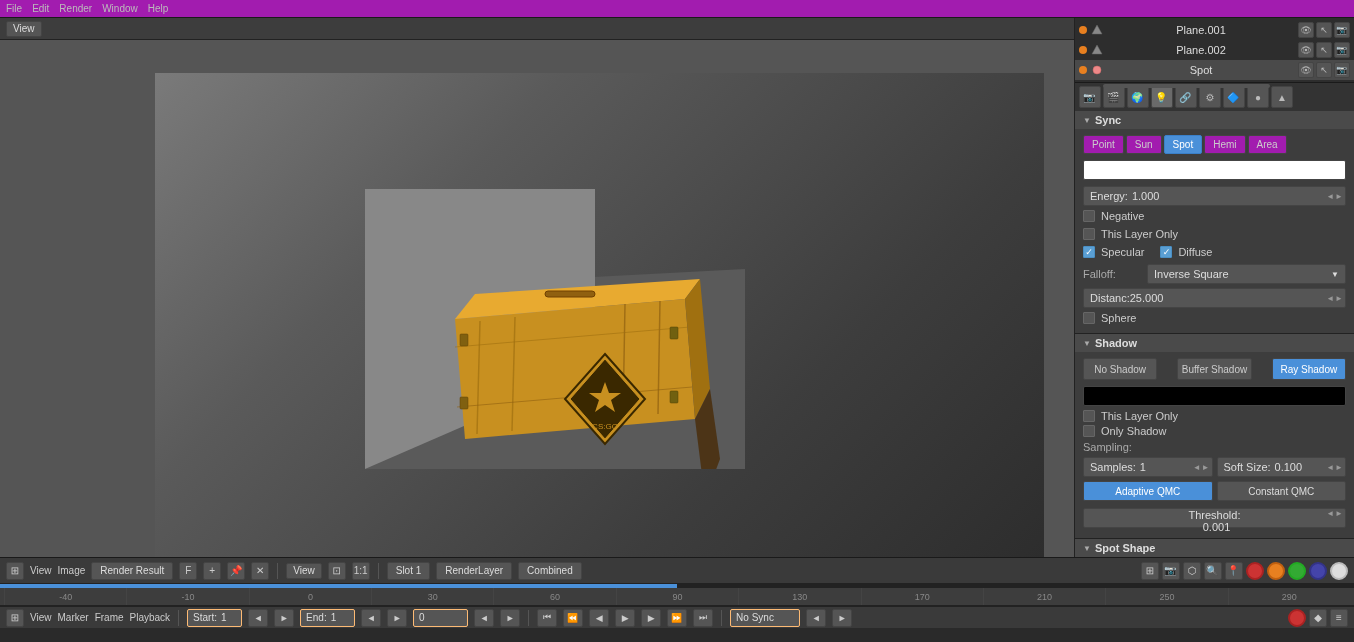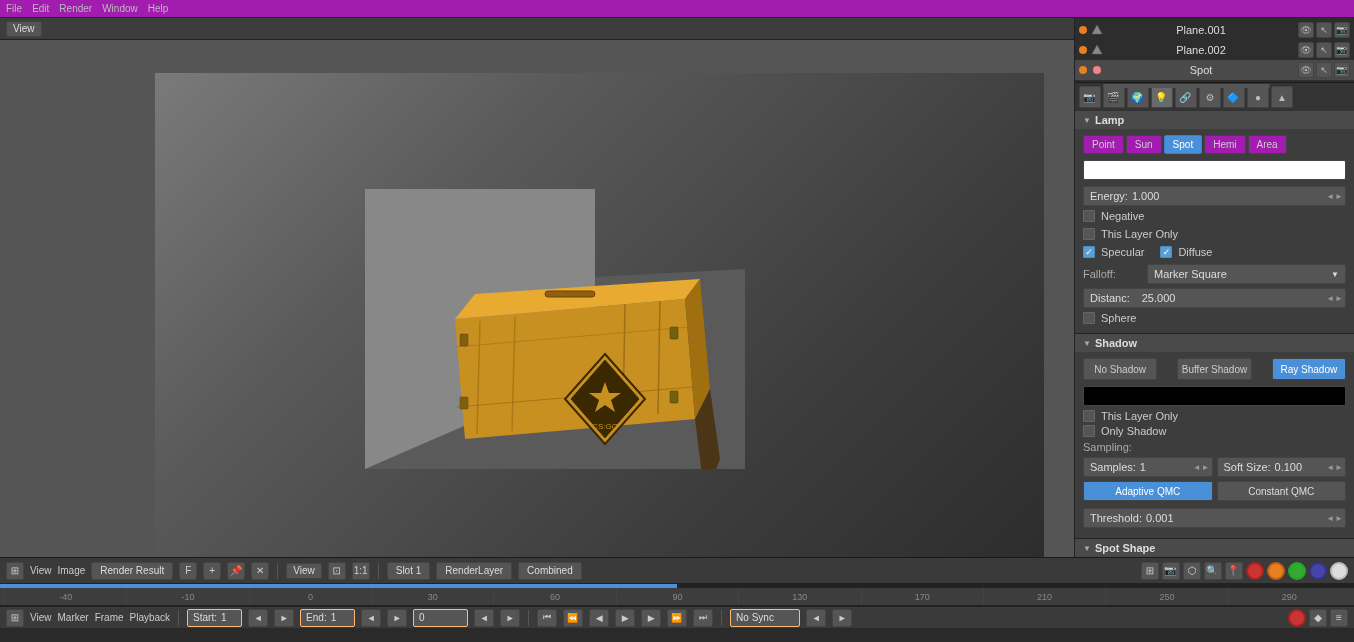--- a/index.html
+++ b/index.html
@@ -670,21 +670,21 @@
       <div class="prop-tab">🔗</div>
       <div class="prop-tab">⚙</div>
       <div class="prop-tab">🔷</div>
       <div class="prop-tab">●</div>
       <div class="prop-tab">▲</div>
     </div>
 
     <div class="section">
       <div class="section-header">
         <span class="collapse-arrow">▼</span>
-        <span class="section-title">Lamp</span>
+        <span class="section-title">Sync</span>
       </div>
       <div class="section-content">
 
         <div class="lamp-tabs">
           <div class="lamp-tab">Point</div>
           <div class="lamp-tab">Sun</div>
           <div class="lamp-tab active">Spot</div>
           <div class="lamp-tab">Hemi</div>
           <div class="lamp-tab">Area</div>
         </div>
@@ -721,29 +721,29 @@
           </div>
           <div class="checkbox-row" style="margin-left:8px;">
             <div class="checkbox checked"></div>
             <span class="checkbox-label">Diffuse</span>
           </div>
         </div>
 
         <div class="prop-row">
           <span class="prop-label">Falloff:</span>
           <div class="dropdown" style="flex:1;">
-            <span>Marker Square</span>
+            <span>Inverse Square</span>
             <span style="margin-left:auto;font-size:8px;">▼</span>
           </div>
         </div>
 
         <div class="prop-row">
           <div class="prop-field" style="width:100%;">
             <span>Distanc:</span>
-            <span style="margin-left:12px;">25.000</span>
+            <span style="margin-left:0;">25.000</span>
             <span class="arrows">
                 <span class="arr">◄</span>
                 <span class="arr">►</span>
               </span>
           </div>
         </div>
 
         <div class="checkbox-row">
           <div class="checkbox"></div>
           <span class="checkbox-label">Sphere</span>
@@ -795,21 +795,21 @@
               </span>
           </div>
         </div>
 
         <div class="two-col" style="margin-bottom:4px;">
           <div class="full-btn active">Adaptive QMC</div>
           <div class="full-btn">Constant QMC</div>
         </div>
 
         <div class="prop-row">
-          <div class="prop-field" style="width:100%;">
+          <div class="prop-field" style="width:100%;flex-direction:column;">
             <span>Threshold:</span>
             <span style="margin-left:4px;">0.001</span>
             <span class="arrows">
                 <span class="arr">◄</span>
                 <span class="arr">►</span>
               </span>
           </div>
         </div>
       </div>
     </div>

